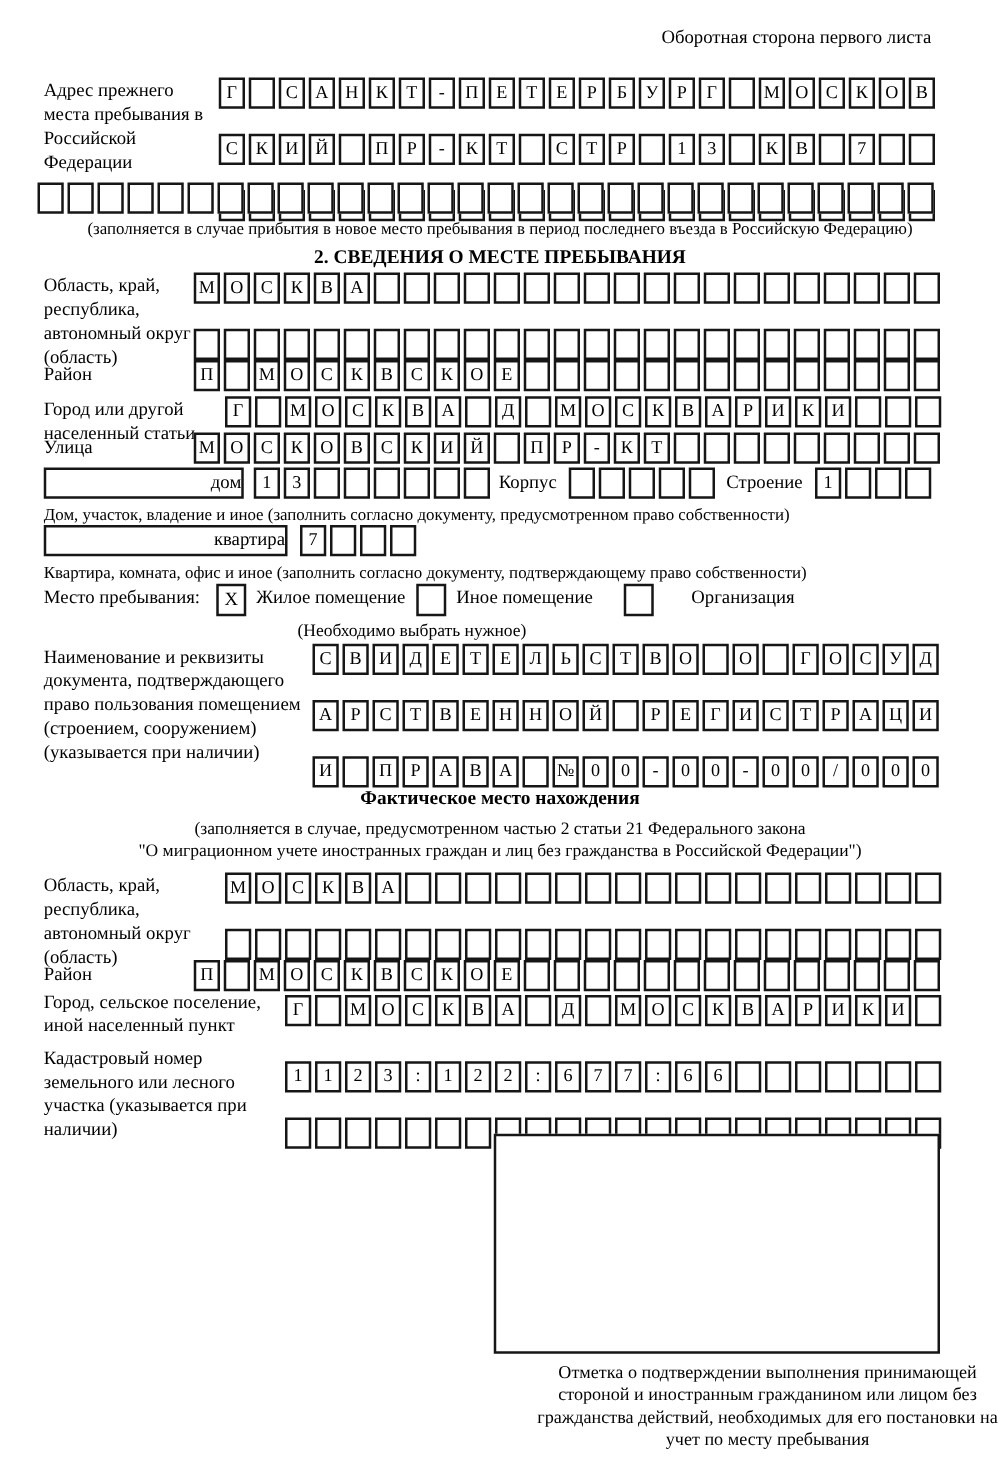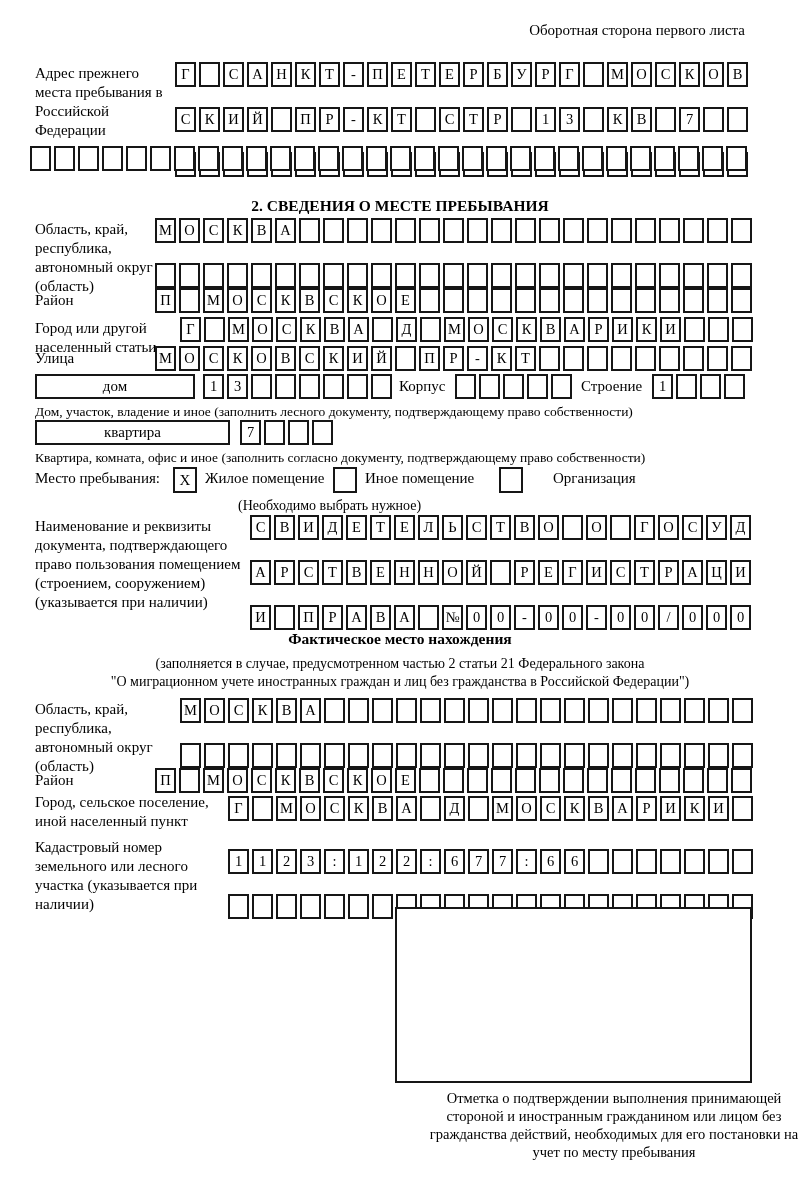--- a/index.html
+++ b/index.html
@@ -17,21 +17,21 @@
   .grid{position:absolute;white-space:nowrap;}
   .grid-col .grid-row{margin-bottom:3px;height:42px;white-space:nowrap;}
   .cell{
     display:inline-block;box-sizing:content-box;
     width:17px;height:21px;border:2px solid #161616;margin-right:3px;
     text-align:center;font-size:14.5px;line-height:21px;vertical-align:top;
     background:#fff;
   }
   .widebox{
     position:absolute;box-sizing:border-box;border:2px solid #161616;
-    height:25px;text-align:center;font-size:15px;line-height:21px;background:#fff;
+    height:25px;text-align:right;font-size:15px;line-height:21px;background:#fff;
   }
   .chk{
     display:inline-block;box-sizing:content-box;position:absolute;
     width:20px;height:22px;border:2px solid #161616;
     text-align:center;font-size:15px;line-height:22px;background:#fff;
   }
   .inline-lbl{position:absolute;font-size:15px;line-height:25px;}
 
   
   .p-headnote{position:absolute;top:22px;right:55px;font-size:15px;}
@@ -89,20 +89,21 @@
 
   <div class="p-headnote">Оборотная сторона первого листа</div>
 
   <div class="label p-prevlabel">Адрес прежнего места пребывания в Российской Федерации</div>
   <div class="grid grid-col p-prevgrid">
     <div class="grid-row"><span class="cell">Г</span><span class="cell"></span><span class="cell">С</span><span class="cell">А</span><span class="cell">Н</span><span class="cell">К</span><span class="cell">Т</span><span class="cell">-</span><span class="cell">П</span><span class="cell">Е</span><span class="cell">Т</span><span class="cell">Е</span><span class="cell">Р</span><span class="cell">Б</span><span class="cell">У</span><span class="cell">Р</span><span class="cell">Г</span><span class="cell"></span><span class="cell">М</span><span class="cell">О</span><span class="cell">С</span><span class="cell">К</span><span class="cell">О</span><span class="cell">В</span></div>
     <div class="grid-row"><span class="cell">С</span><span class="cell">К</span><span class="cell">И</span><span class="cell">Й</span><span class="cell"></span><span class="cell">П</span><span class="cell">Р</span><span class="cell">-</span><span class="cell">К</span><span class="cell">Т</span><span class="cell"></span><span class="cell">С</span><span class="cell">Т</span><span class="cell">Р</span><span class="cell"></span><span class="cell">1</span><span class="cell">3</span><span class="cell"></span><span class="cell">К</span><span class="cell">В</span><span class="cell"></span><span class="cell">7</span><span class="cell"></span><span class="cell"></span></div>
     <div class="grid-row"><span class="cell"></span><span class="cell"></span><span class="cell"></span><span class="cell"></span><span class="cell"></span><span class="cell"></span><span class="cell"></span><span class="cell"></span><span class="cell"></span><span class="cell"></span><span class="cell"></span><span class="cell"></span><span class="cell"></span><span class="cell"></span><span class="cell"></span><span class="cell"></span><span class="cell"></span><span class="cell"></span><span class="cell"></span><span class="cell"></span><span class="cell"></span><span class="cell"></span><span class="cell"></span><span class="cell"></span></div>
   </div>
   <div class="grid p-prevfull"><span class="cell"></span><span class="cell"></span><span class="cell"></span><span class="cell"></span><span class="cell"></span><span class="cell"></span><span class="cell"></span><span class="cell"></span><span class="cell"></span><span class="cell"></span><span class="cell"></span><span class="cell"></span><span class="cell"></span><span class="cell"></span><span class="cell"></span><span class="cell"></span><span class="cell"></span><span class="cell"></span><span class="cell"></span><span class="cell"></span><span class="cell"></span><span class="cell"></span><span class="cell"></span><span class="cell"></span><span class="cell"></span><span class="cell"></span><span class="cell"></span><span class="cell"></span><span class="cell"></span><span class="cell"></span></div>
+  <div class="caption caption-center p-prevcap">(заполняется в случае прибытия в новое место пребывания в период последнего въезда в Российскую Федерацию)</div>
 
   <div class="title p-s2title">2. СВЕДЕНИЯ О МЕСТЕ ПРЕБЫВАНИЯ</div>
 
   <div class="label p-reg2label">Область, край, республика, автономный округ (область)</div>
   <div class="grid grid-col p-reg2grid">
     <div class="grid-row"><span class="cell">М</span><span class="cell">О</span><span class="cell">С</span><span class="cell">К</span><span class="cell">В</span><span class="cell">А</span><span class="cell"></span><span class="cell"></span><span class="cell"></span><span class="cell"></span><span class="cell"></span><span class="cell"></span><span class="cell"></span><span class="cell"></span><span class="cell"></span><span class="cell"></span><span class="cell"></span><span class="cell"></span><span class="cell"></span><span class="cell"></span><span class="cell"></span><span class="cell"></span><span class="cell"></span><span class="cell"></span><span class="cell"></span></div>
     <div class="grid-row"><span class="cell"></span><span class="cell"></span><span class="cell"></span><span class="cell"></span><span class="cell"></span><span class="cell"></span><span class="cell"></span><span class="cell"></span><span class="cell"></span><span class="cell"></span><span class="cell"></span><span class="cell"></span><span class="cell"></span><span class="cell"></span><span class="cell"></span><span class="cell"></span><span class="cell"></span><span class="cell"></span><span class="cell"></span><span class="cell"></span><span class="cell"></span><span class="cell"></span><span class="cell"></span><span class="cell"></span><span class="cell"></span></div>
   </div>
 
   <div class="label p-dis2label">Район</div>
@@ -113,21 +114,21 @@
 
   <div class="label p-str2label">Улица</div>
   <div class="grid p-str2grid"><span class="cell">М</span><span class="cell">О</span><span class="cell">С</span><span class="cell">К</span><span class="cell">О</span><span class="cell">В</span><span class="cell">С</span><span class="cell">К</span><span class="cell">И</span><span class="cell">Й</span><span class="cell"></span><span class="cell">П</span><span class="cell">Р</span><span class="cell">-</span><span class="cell">К</span><span class="cell">Т</span><span class="cell"></span><span class="cell"></span><span class="cell"></span><span class="cell"></span><span class="cell"></span><span class="cell"></span><span class="cell"></span><span class="cell"></span><span class="cell"></span></div>
 
   <div class="widebox p-housebox">дом</div>
   <div class="grid p-housegrid"><span class="cell">1</span><span class="cell">3</span><span class="cell"></span><span class="cell"></span><span class="cell"></span><span class="cell"></span><span class="cell"></span><span class="cell"></span></div>
   <div class="inline-lbl p-korpuslbl">Корпус</div>
   <div class="grid p-korpusgrid"><span class="cell"></span><span class="cell"></span><span class="cell"></span><span class="cell"></span><span class="cell"></span></div>
   <div class="inline-lbl p-stroenielbl">Строение</div>
   <div class="grid p-stroeniegrid"><span class="cell">1</span><span class="cell"></span><span class="cell"></span><span class="cell"></span></div>
-  <div class="caption p-housecap">Дом, участок, владение и иное (заполнить лесного документу, подтверждающему право собственности)</div>
+  <div class="caption p-housecap">Дом, участок, владение и иное (заполнить согласно документу, предусмотренном право собственности)</div>
 
   <div class="widebox p-aptbox">квартира</div>
   <div class="grid p-aptgrid"><span class="cell">7</span><span class="cell"></span><span class="cell"></span><span class="cell"></span></div>
   <div class="caption p-aptcap">Квартира, комната, офис и иное (заполнить согласно документу, подтверждающему право собственности)</div>
 
   <div class="label p-staylabel">Место пребывания:</div>
   <span class="chk p-chk1">X</span>
   <div class="label p-opt1">Жилое помещение</div>
   <span class="chk p-chk2"></span>
   <div class="label p-opt2">Иное помещение</div>

